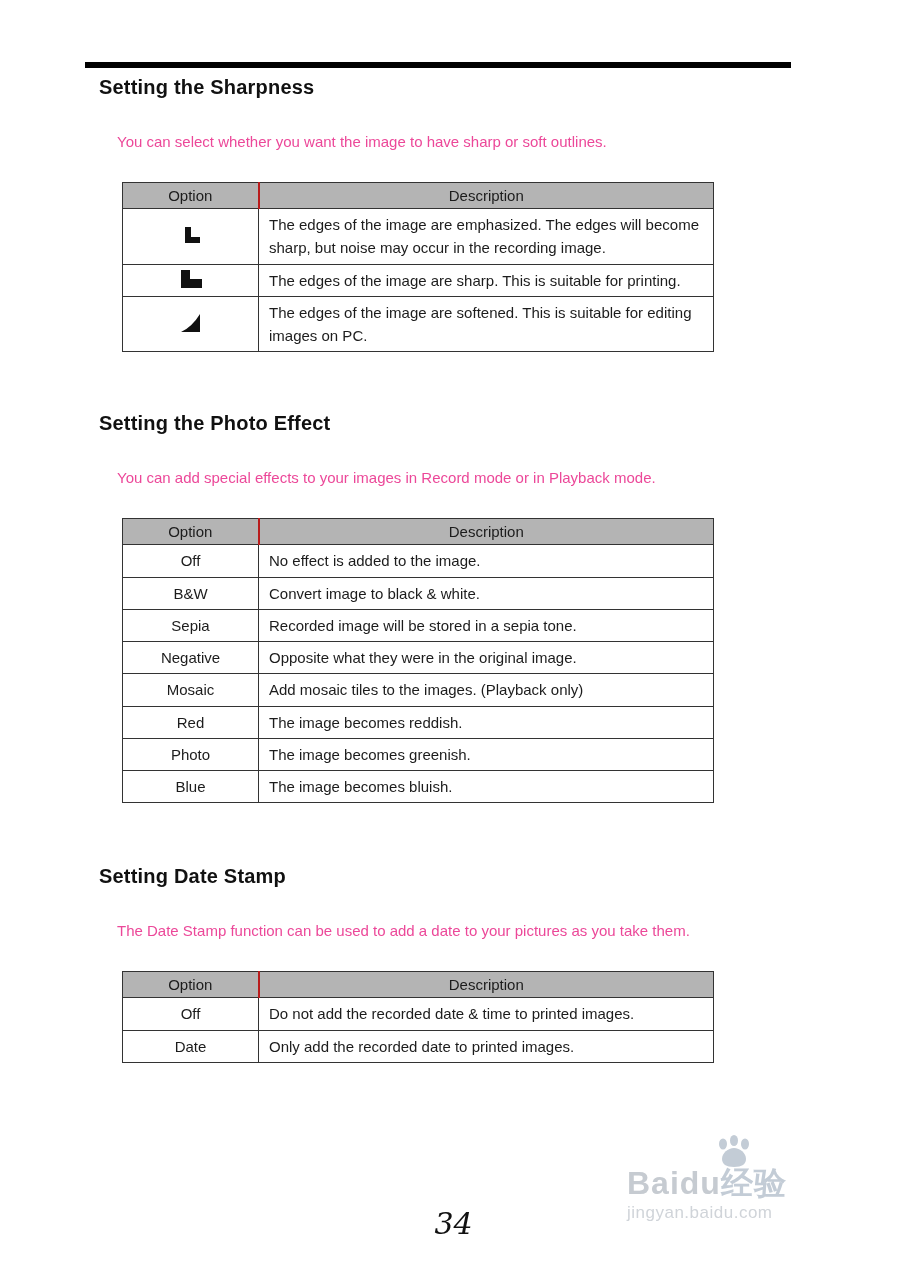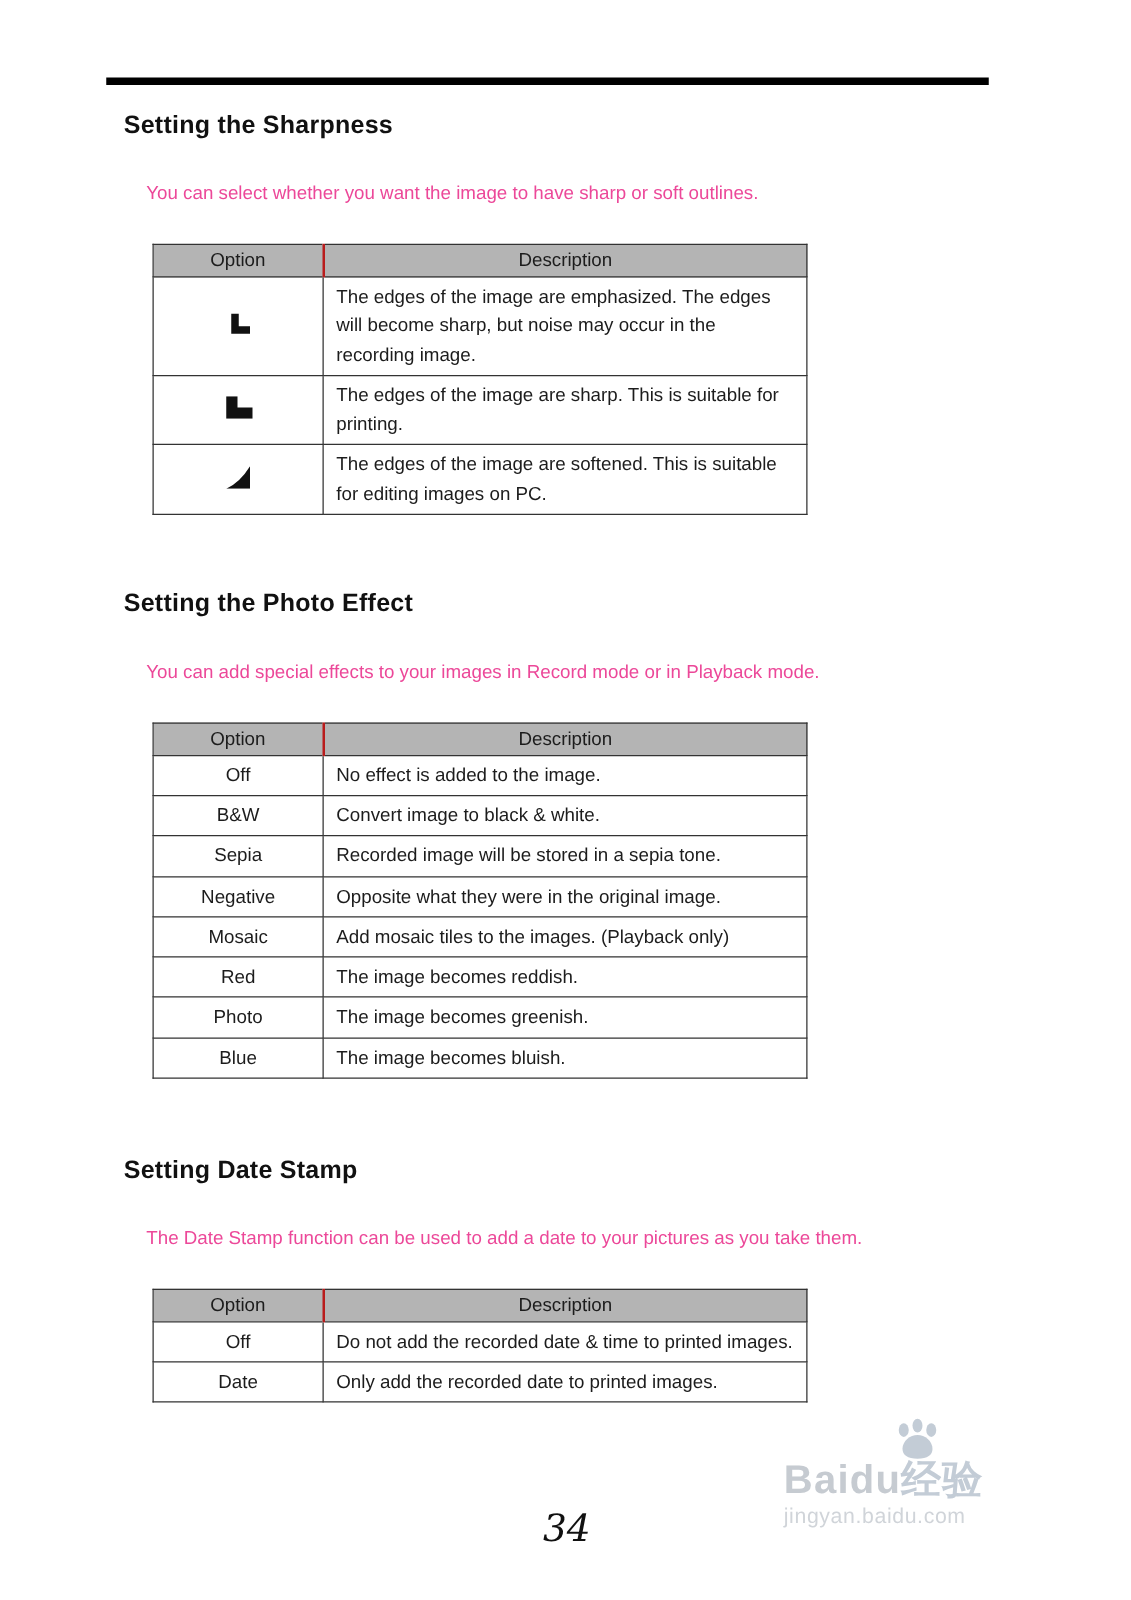--- a/index.html
+++ b/index.html
@@ -18,31 +18,31 @@
     background: #000;
   }
   .content { position: absolute; left: 0; top: 68px; width: 905px; }
   .section-title {
     margin-left: 99px;
     font-size: 20px;
     font-weight: bold;
     color: #111;
     letter-spacing: 0.2px;
   }
-  .title-1 { margin-top: 21px; }
+  .title-1 { margin-top: 8px; }
   .title-2 { margin-top: 60px; }
   .title-3 { margin-top: 62px; }
   .intro {
     margin: 34px 0 0 117px;
     font-size: 15px;
     color: #ec4899;
   }
   table.opt-table {
     margin: 32px 0 16px 122px;
-    width: 524px;
+    width: 592px;
     border-collapse: collapse;
     font-size: 15px;
     color: #1c1c1c;
   }
   table.opt-table th, table.opt-table td {
     border: 1px solid #333;
   }
   table.opt-table th {
     background: #b4b4b4;
     font-weight: normal;

